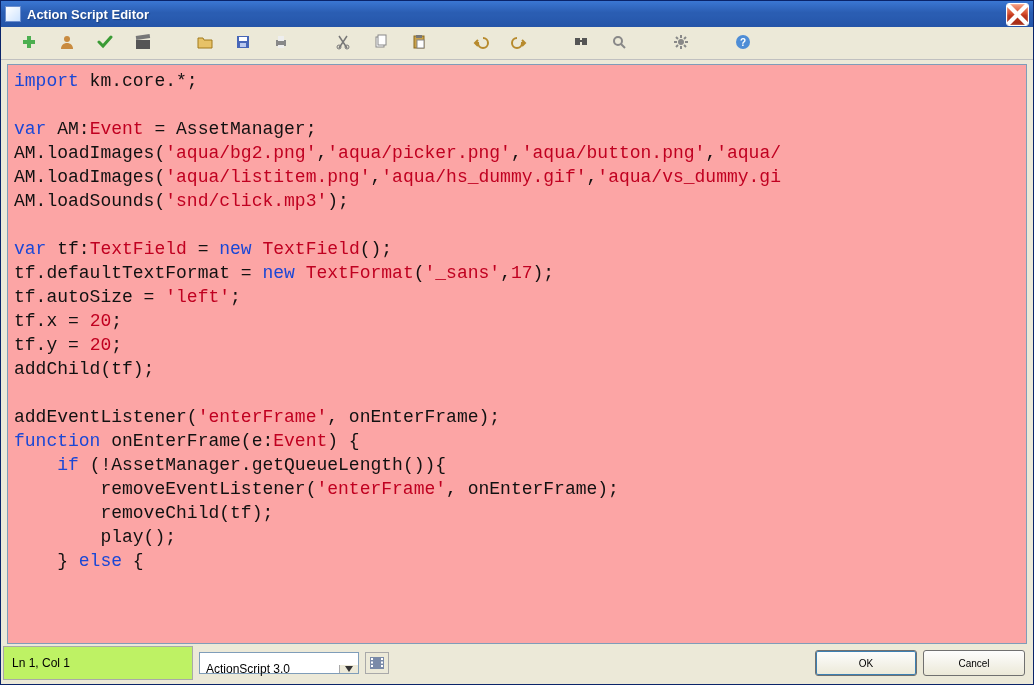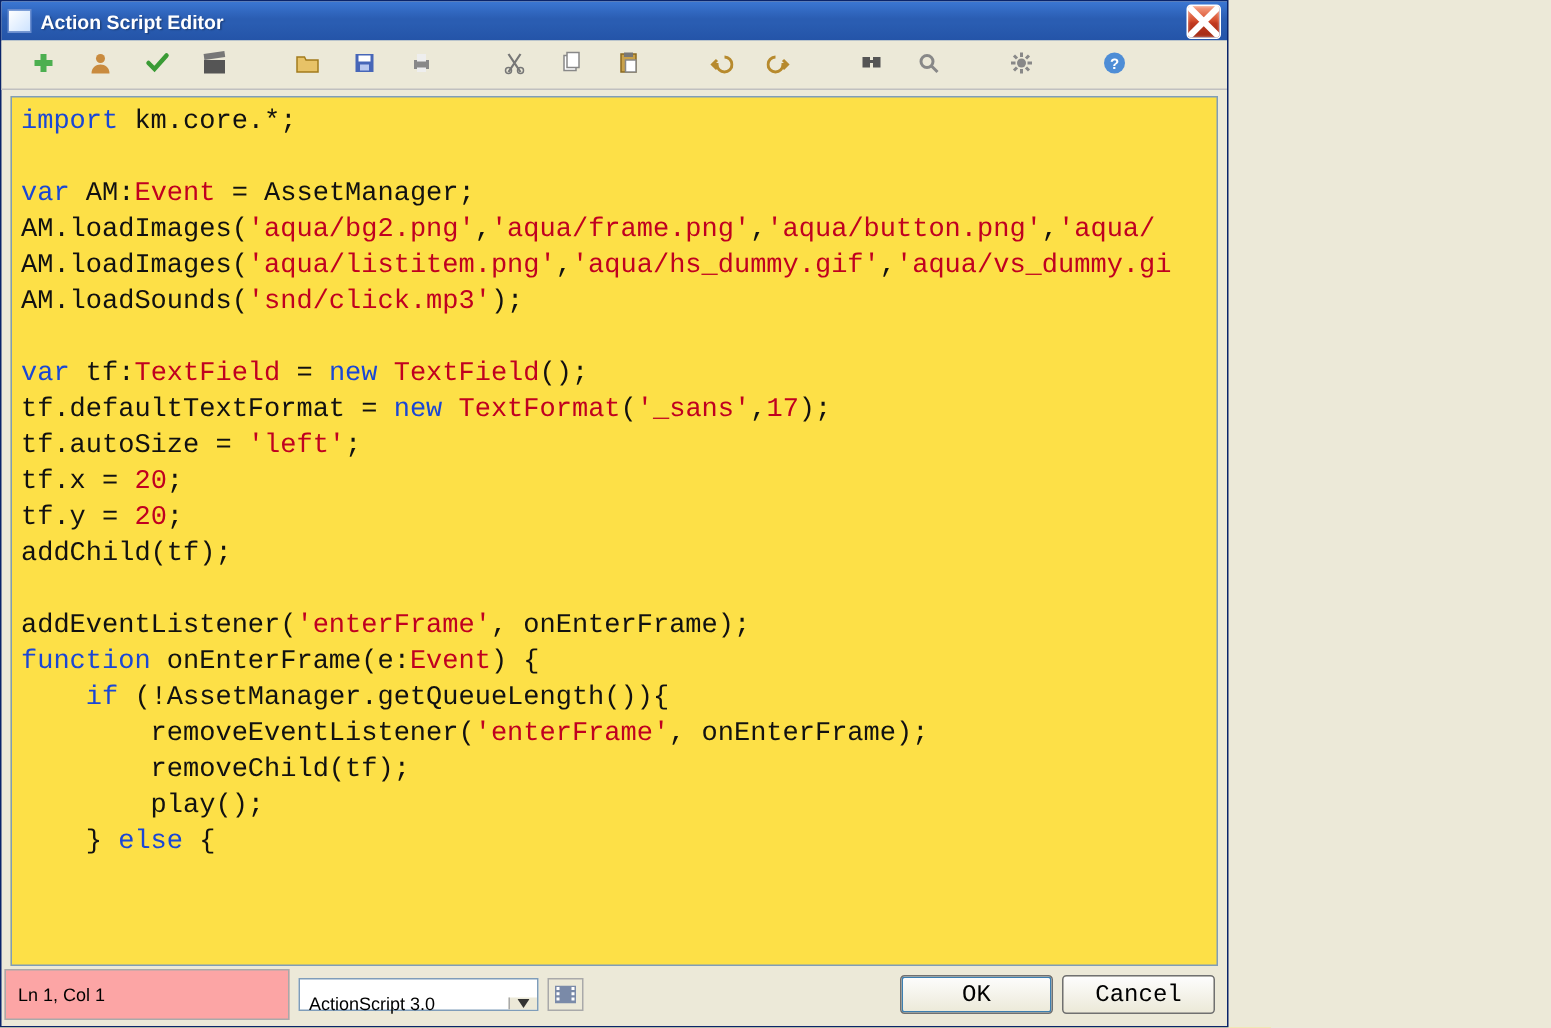--- a/index.html
+++ b/index.html
@@ -8,21 +8,21 @@
     width: 1034px;
     height: 685px;
     overflow: hidden;
     font-family: Tahoma, Arial, sans-serif;
     font-size: 11px;
     background: #ece9d8;
   }
   .window {
     display: flex;
     flex-direction: column;
-    width: 819px;
+    width: 1034px;
     height: 685px;
     box-sizing: border-box;
     border: 1px solid #0a246a;
     background: #ece9d8;
   }
   .titlebar {
     height: 26px;
     background: linear-gradient(to bottom, #3b77d3 0%, #2a5db2 45%, #2a5db2 55%, #2454a8 100%);
     display: flex;
     align-items: center;
@@ -75,21 +75,21 @@
     cursor: pointer;
     border-radius: 2px;
   }
   .tb-btn svg { width: 16px; height: 16px; }
   .tb-sep { width: 6px; }
 
   .editor-wrap {
     flex: 1 1 auto;
     margin: 4px 6px 0 6px;
     border: 1px solid #7f9db9;
-    background: #fde047;
+    background: #fca5a5;
     position: relative;
     overflow: hidden;
     display: flex;
     flex-direction: column;
   }
   .editor-scroll {
     flex: 1 1 auto;
     overflow: auto;
     position: relative;
   }
@@ -112,21 +112,21 @@
   .bottom {
     flex: 0 0 auto;
     height: 34px;
     display: flex;
     align-items: center;
     padding: 2px 8px 4px 2px;
     gap: 6px;
   }
   .status-box {
     border: 1px solid #a9a9a9;
-    background: #fca5a5;
+    background: #bef264;
     height: 22px;
     display: flex;
     align-items: center;
     padding: 16px 8px;
     font-size: 12px;
     box-sizing: border-box;
   }
   .status-cursor { width: 190px; }
   .lang-select {
     width: 160px;
@@ -155,26 +155,25 @@
     border: 1px solid #a9a9a9;
     display: flex; align-items:center; justify-content:center;
     box-sizing: border-box;
   }
   .spacer { flex: 1; }
   .push-btn {
     width: 100px; height: 24px;
     border: 1px solid #707070;
     background: linear-gradient(#fdfdfd,#ece9d8);
     border-radius: 3px;
-    font-size: 16px;
+    font-size: 10px;
     cursor: pointer;
     display: flex;
     align-items: center;
     justify-content: center;
-    font-family: Liberation Mono, monospace;
   }
   .push-btn.primary { box-shadow: 0 0 0 1px #3c7fb1 inset; }
 
   
   .editor-scroll::-webkit-scrollbar { width:17px; height:17px; }
   .editor-scroll::-webkit-scrollbar-track { background:#f1efe2; border:1px solid #c0c0c0; }
   .editor-scroll::-webkit-scrollbar-thumb { background: linear-gradient(#cdd9ee,#b9c8e4); border:1px solid #7f9db9; }
   .editor-scroll::-webkit-scrollbar-button { background:#ece9d8; border:1px solid #a0a0a0; width:17px; height:17px;}
 </style>
 </head>
@@ -307,21 +306,21 @@
             <text x="8" y="12" font-size="10" text-anchor="middle" fill="#fff" font-weight="bold">?</text>
           </svg></span>
       </div>
     </div>
 
   <div class="editor-wrap">
     <div class="editor-scroll">
       <pre class="code" id="code"><span class="kw">import</span> km.core.*;
 
 <span class="kw">var</span> AM:<span class="typ">Event</span> = AssetManager;
-AM.loadImages(<span class="str">'aqua/bg2.png'</span>,<span class="str">'aqua/frame.png'</span>,<span class="str">'aqua/button.png'</span>,<span class="str">'aqua/</span>
+AM.loadImages(<span class="str">'aqua/bg2.png'</span>,<span class="str">'aqua/picker.png'</span>,<span class="str">'aqua/button.png'</span>,<span class="str">'aqua/</span>
 AM.loadImages(<span class="str">'aqua/listitem.png'</span>,<span class="str">'aqua/hs_dummy.gif'</span>,<span class="str">'aqua/vs_dummy.gi</span>
 AM.loadSounds(<span class="str">'snd/click.mp3'</span>);
 
 <span class="kw">var</span> tf:<span class="typ">TextField</span> = <span class="kw">new</span> <span class="typ">TextField</span>();
 tf.defaultTextFormat = <span class="kw">new</span> <span class="typ">TextFormat</span>(<span class="str">'_sans'</span>,<span class="num">17</span>);
 tf.autoSize = <span class="str">'left'</span>;
 tf.x = <span class="num">20</span>;
 tf.y = <span class="num">20</span>;
 addChild(tf);
 

